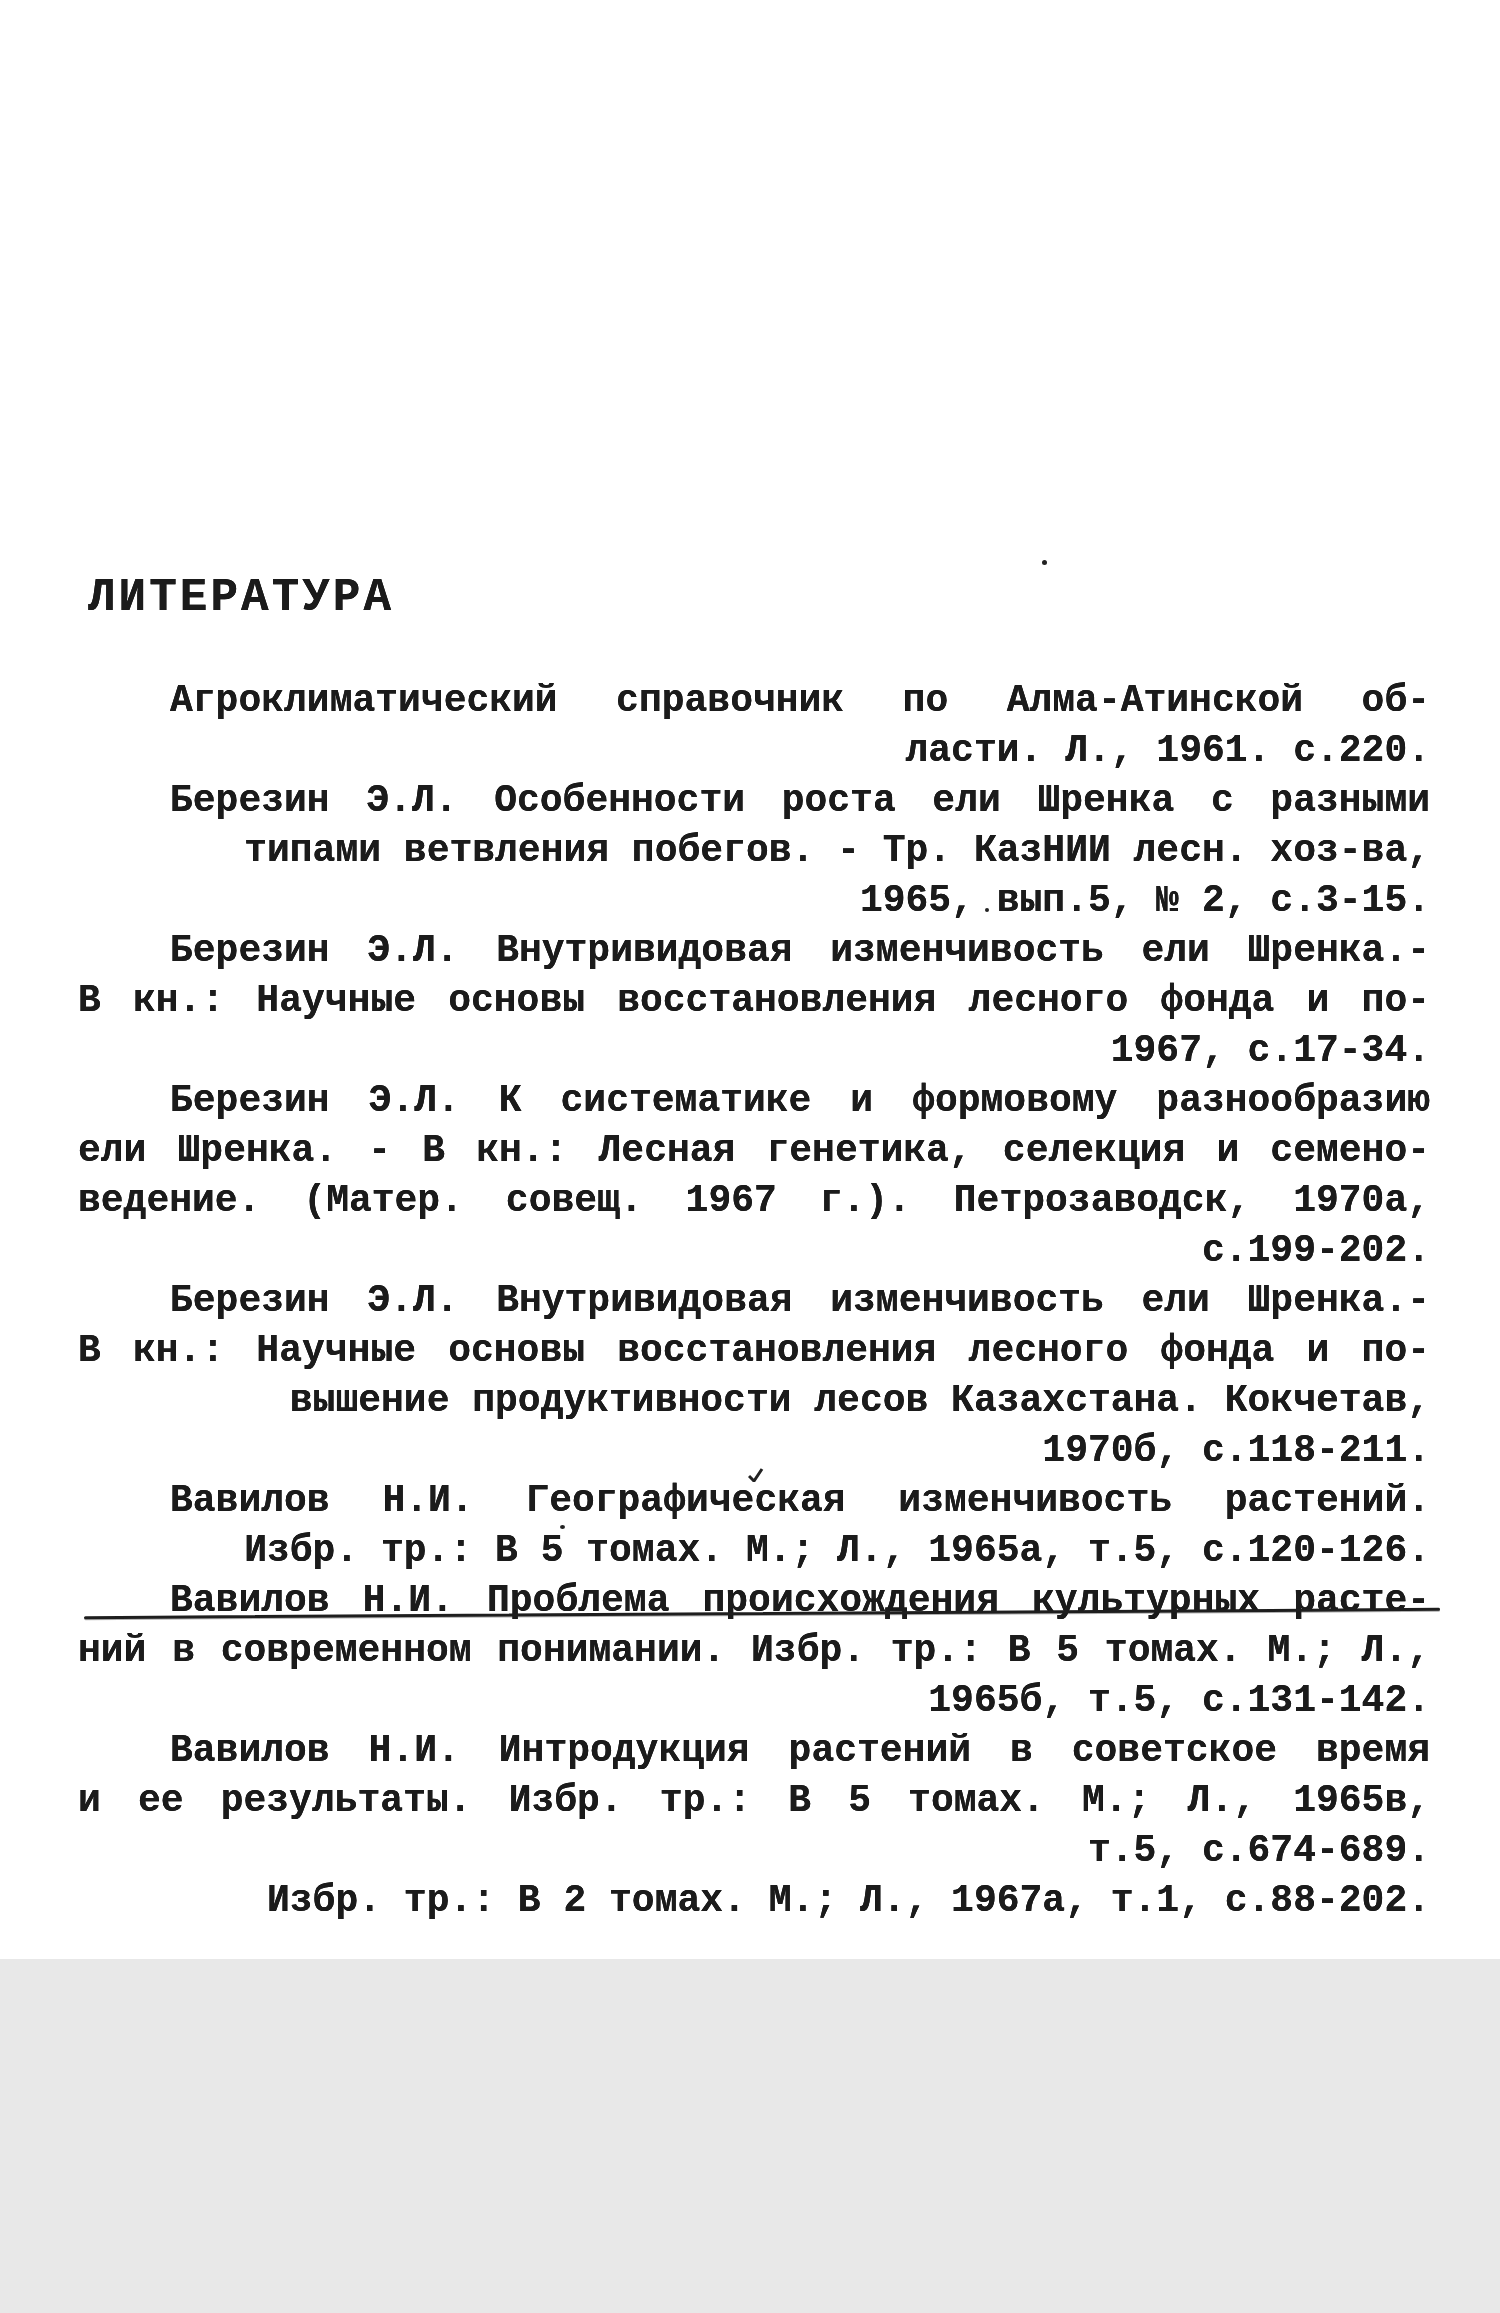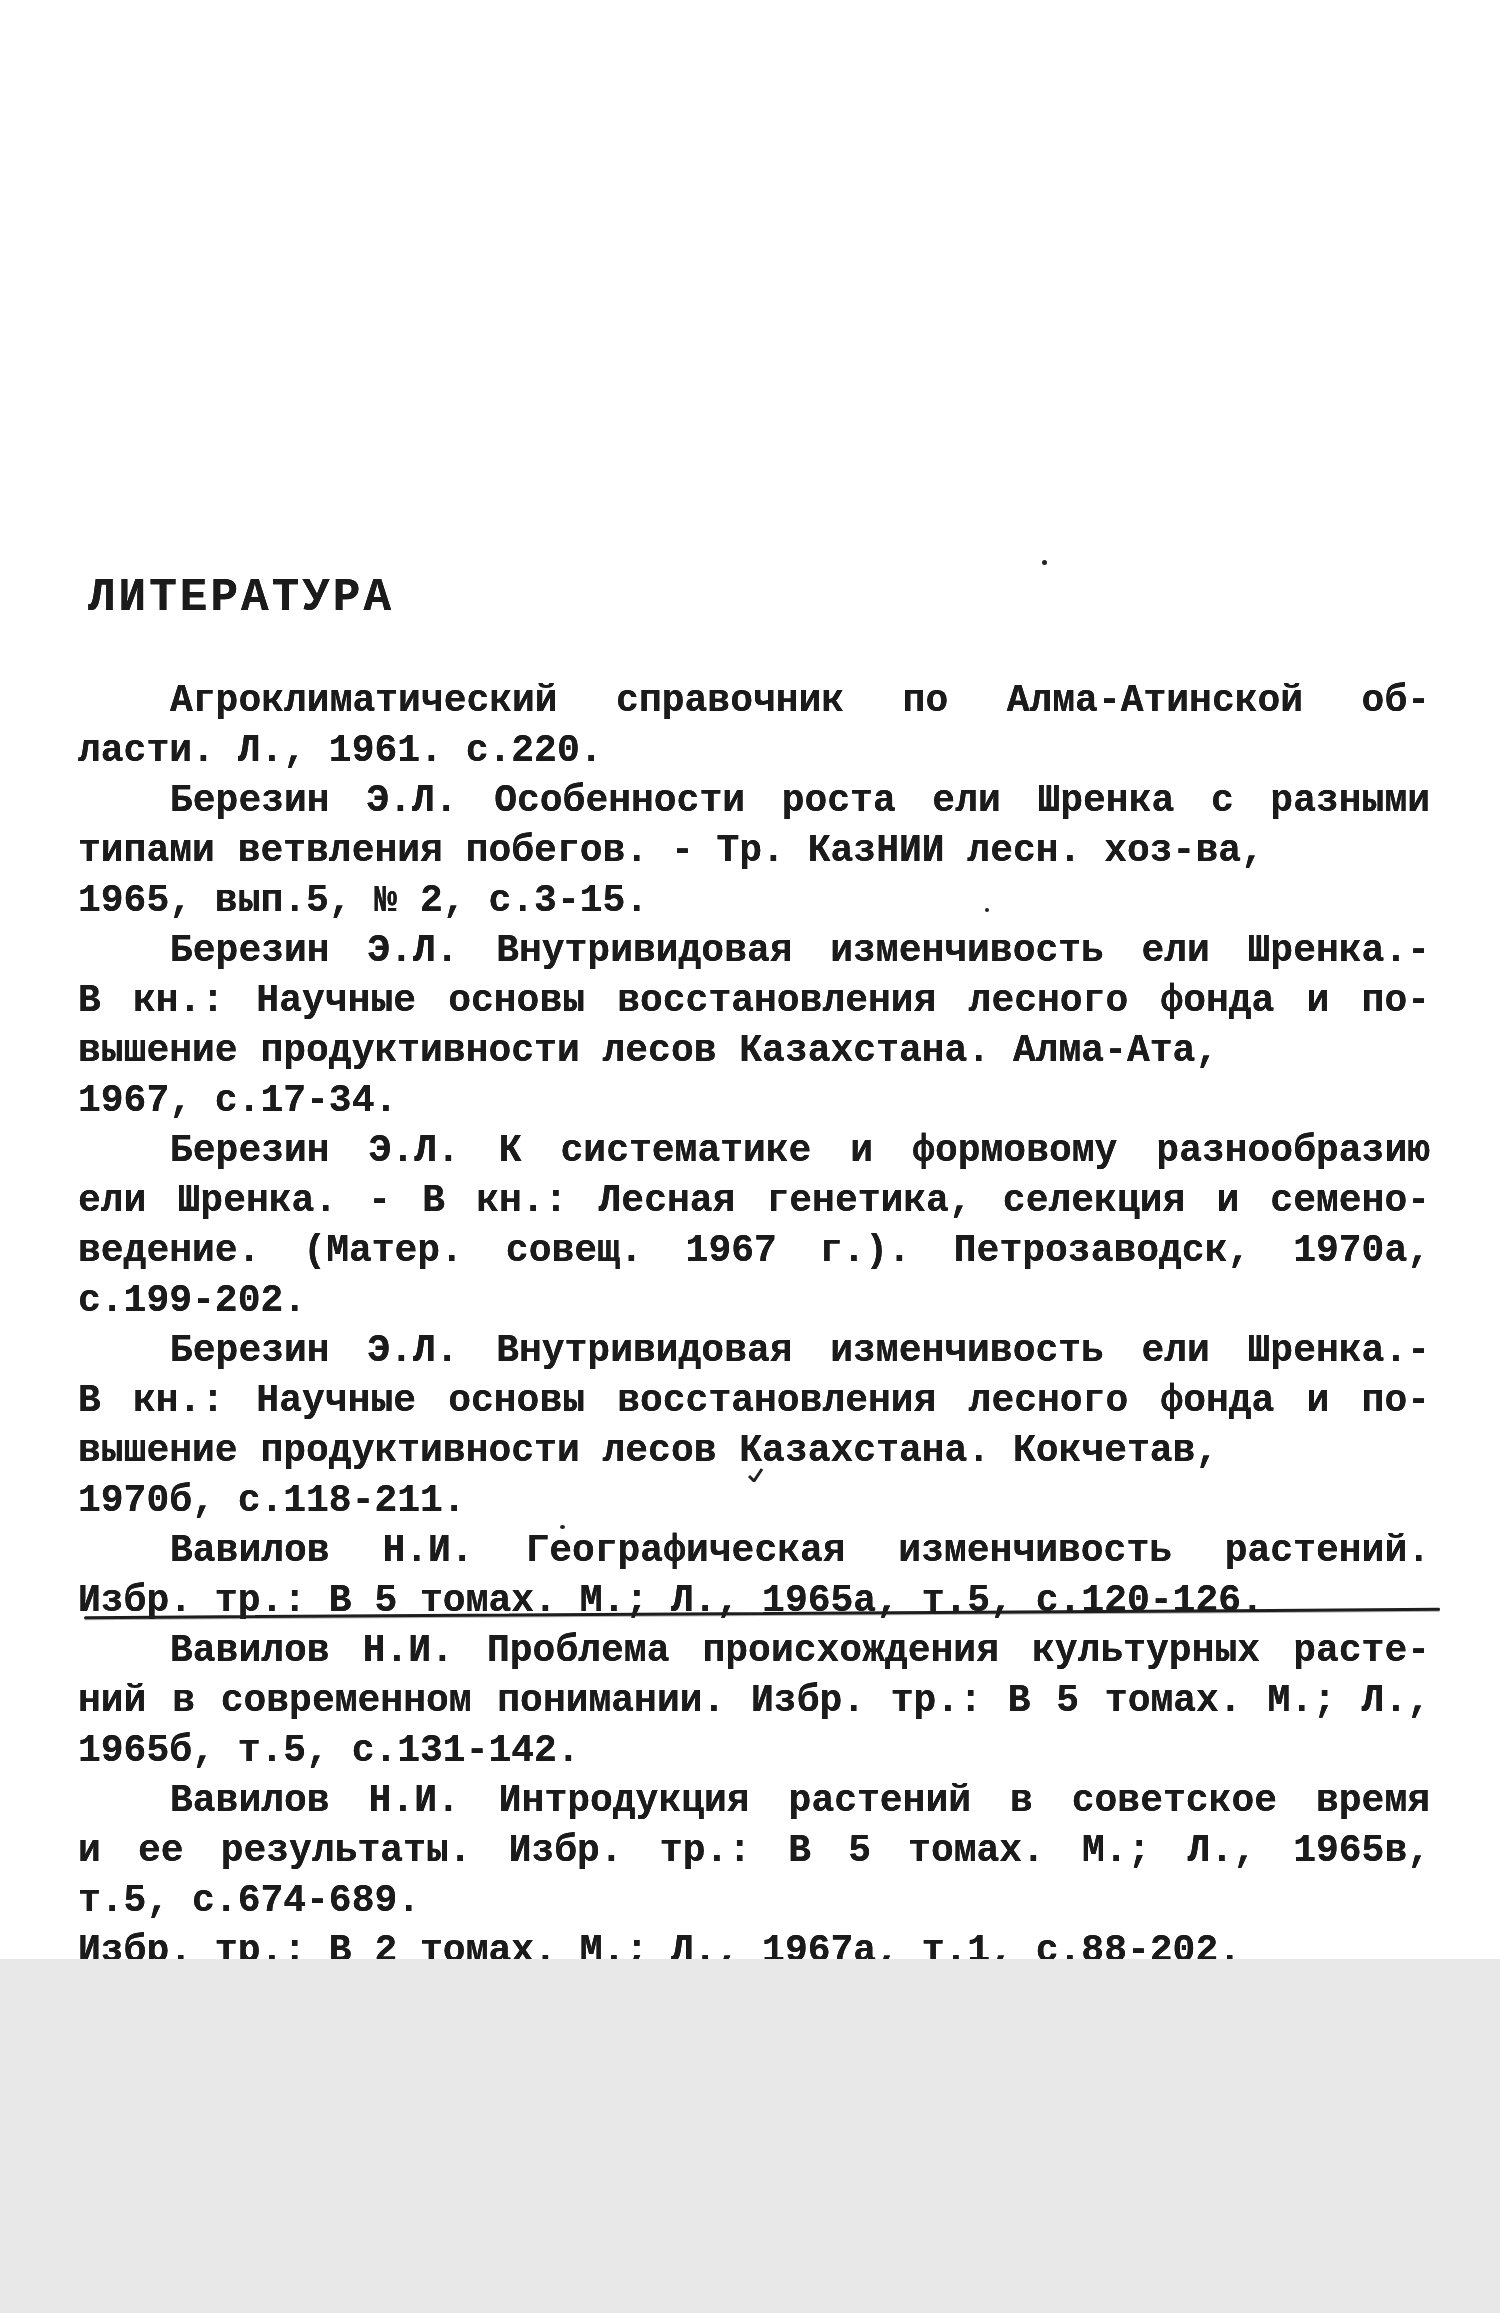--- a/index.html
+++ b/index.html
@@ -32,21 +32,21 @@
     left: 78px;
     top: 676px;
     width: 1352px;
   }
   .line {
     height: 50px;
     line-height: 50px;
     font-size: 38px;
     font-weight: 700;
     text-shadow: 0 0 0.5px #000;
-    text-align: left;
+    text-align: right;
     white-space: nowrap;
   }
   .line.fill {
     white-space: normal;
     text-align: justify;
     text-align-last: justify;
     overflow: hidden;
     height: 50px;
   }
   .line.first {
@@ -106,21 +106,20 @@
 
     <div class="entry">
       <div class="line first fill">Березин Э.Л. Особенности роста ели Шренка с разными</div>
       <div class="line">типами ветвления побегов. - Тр. КазНИИ лесн. хоз-ва,</div>
       <div class="line">1965, вып.5, № 2, с.3-15.</div>
     </div>
 
     <div class="entry">
       <div class="line first fill">Березин Э.Л. Внутривидовая изменчивость ели Шренка.-</div>
       <div class="line fill">В кн.: Научные основы восстановления лесного фонда и по-</div>
-      <div class="line">вышение продуктивности лесов Казахстана. Алма-Ата,</div>
       <div class="line">1967, с.17-34.</div>
     </div>
 
     <div class="entry">
       <div class="line first fill">Березин Э.Л. К систематике и формовому разнообразию</div>
       <div class="line fill">ели Шренка. - В кн.: Лесная генетика, селекция и семено-</div>
       <div class="line fill">ведение. (Матер. совещ. 1967 г.). Петрозаводск, 1970а,</div>
       <div class="line">с.199-202.</div>
     </div>
 

